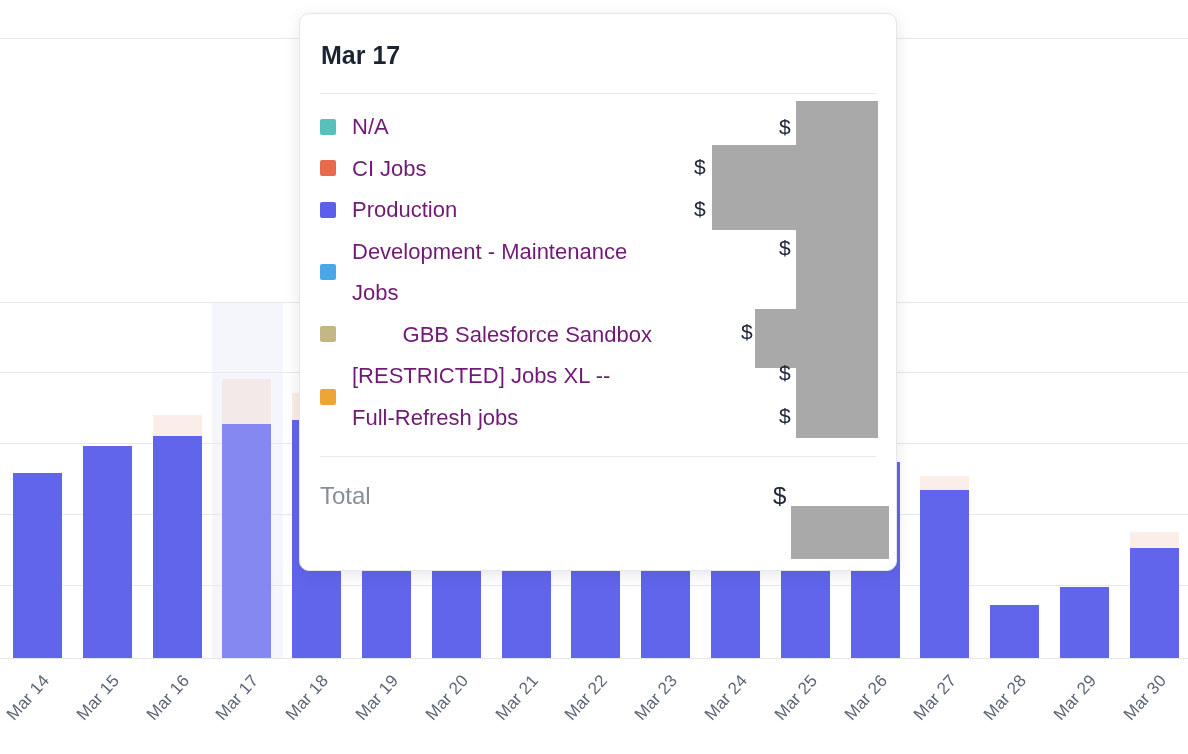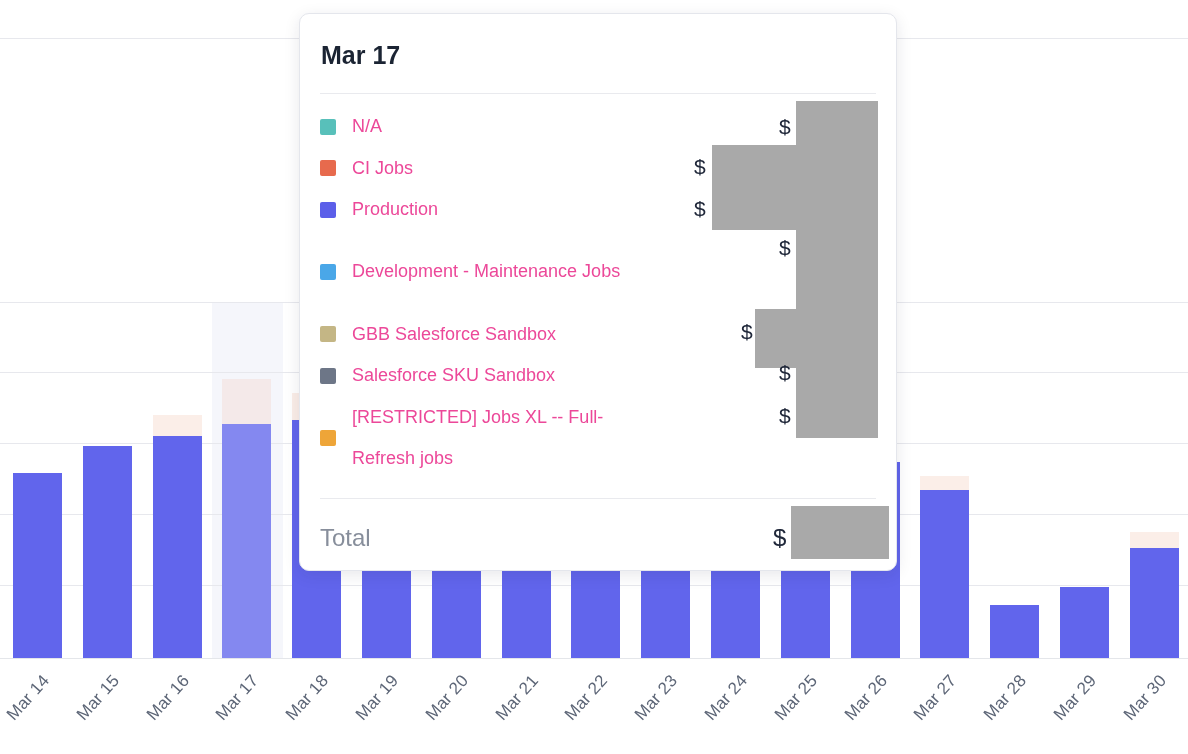--- a/index.html
+++ b/index.html
@@ -31,21 +31,21 @@
     margin:28px 20px 0 21px;font-size:25px;line-height:26px;font-weight:bold;color:#1b2433;
   }
   .tt-divider{height:1px;background:#e9eaee;margin:0 20px;}
   .tt-divider.d1{margin-top:25px;}
   .tt-divider.d2{margin-top:18px;}
   #tt-rows{margin-top:12px;position:relative;}
   .tt-row{position:relative;display:flex;align-items:center;padding-left:20px;}
   .tt-row.single{height:41.5px;}
   .tt-row.double{height:83px;}
   .swatch{width:16px;height:16px;border-radius:2px;flex:0 0 16px;margin-right:16px;}
-  .tt-label{font-size:18px;line-height:41.5px;color:#ec4899;width:300px;}
+  .tt-label{font-size:22px;line-height:41.5px;color:#701a75;width:300px;}
   .tt-dollar{position:absolute;font-size:21px;line-height:21px;color:#20283a;}
   .tt-total-row{position:relative;height:48px;}
   .tt-total-label{position:absolute;left:20px;top:9px;font-size:24px;color:#878e9b;}
   .tt-total-dollar{position:absolute;font-size:24px;line-height:24px;color:#20283a;}
   .redaction{position:absolute;background:var(--redact-color);}
 </style>
 </head>
 <body>
 
 <div id="stage">
@@ -151,25 +151,21 @@
         <div class="tt-row single">
           <div class="swatch" style="background: rgb(92, 95, 233);"></div>
           <div class="tt-label" style="line-height: 41.5px;">Production</div>
         </div>
         <div class="tt-row double">
           <div class="swatch" style="background: rgb(74, 167, 232);"></div>
           <div class="tt-label" style="line-height: 41.5px;">Development - Maintenance Jobs</div>
         </div>
         <div class="tt-row single">
           <div class="swatch" style="background: rgb(196, 182, 133);"></div>
-          <div class="tt-label" style="line-height: 41.5px;">GBB Salesforce Sandbox</div>
-        </div>
-        <div class="tt-row single">
-          <div class="swatch" style="background: rgb(109, 118, 135);"></div>
-          <div class="tt-label" style="line-height: 41.5px;">Salesforce SKU Sandbox</div>
+          <div class="tt-label" style="line-height: 41.5px; text-align: right;">GBB Salesforce Sandbox</div>
         </div>
         <div class="tt-row double">
           <div class="swatch" style="background: rgb(238, 165, 56);"></div>
           <div class="tt-label" style="line-height: 41.5px;">[RESTRICTED] Jobs XL -- Full-Refresh jobs</div>
         </div>
       </div>
     <div class="tt-divider d2"></div>
     <div class="tt-total-row" style="margin-top: 16px;">
       <span class="tt-total-label">Total</span>
       <span class="tt-total-dollar" id="tt-total-dollar" style="left: 473px; top: 11px; position: absolute;">$</span>

